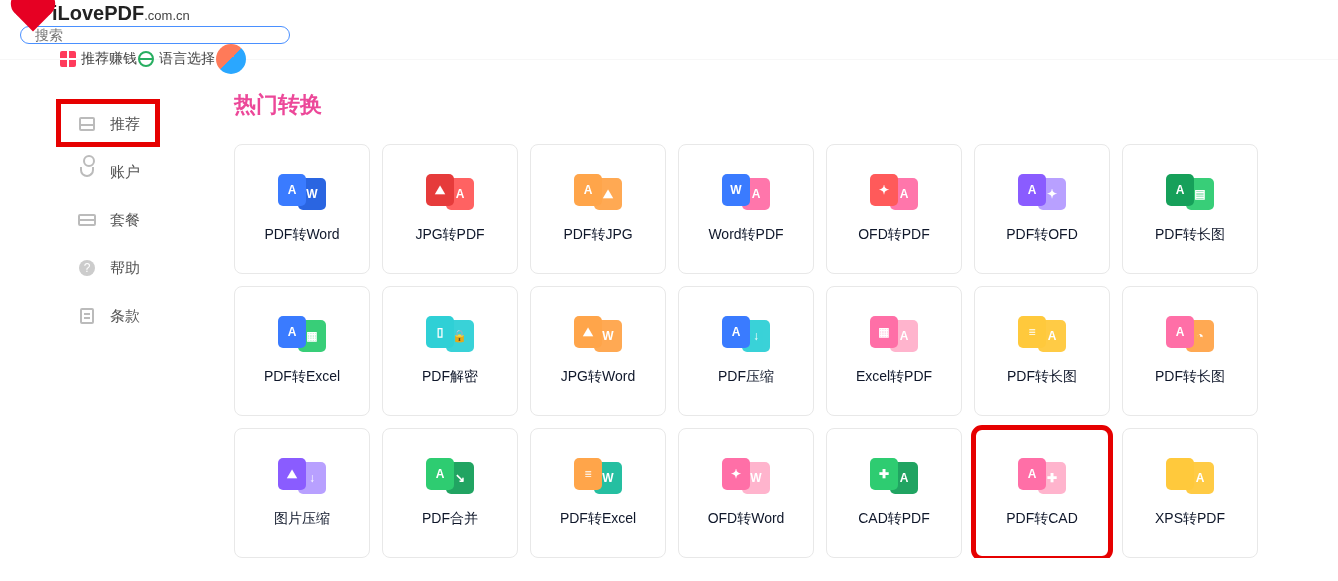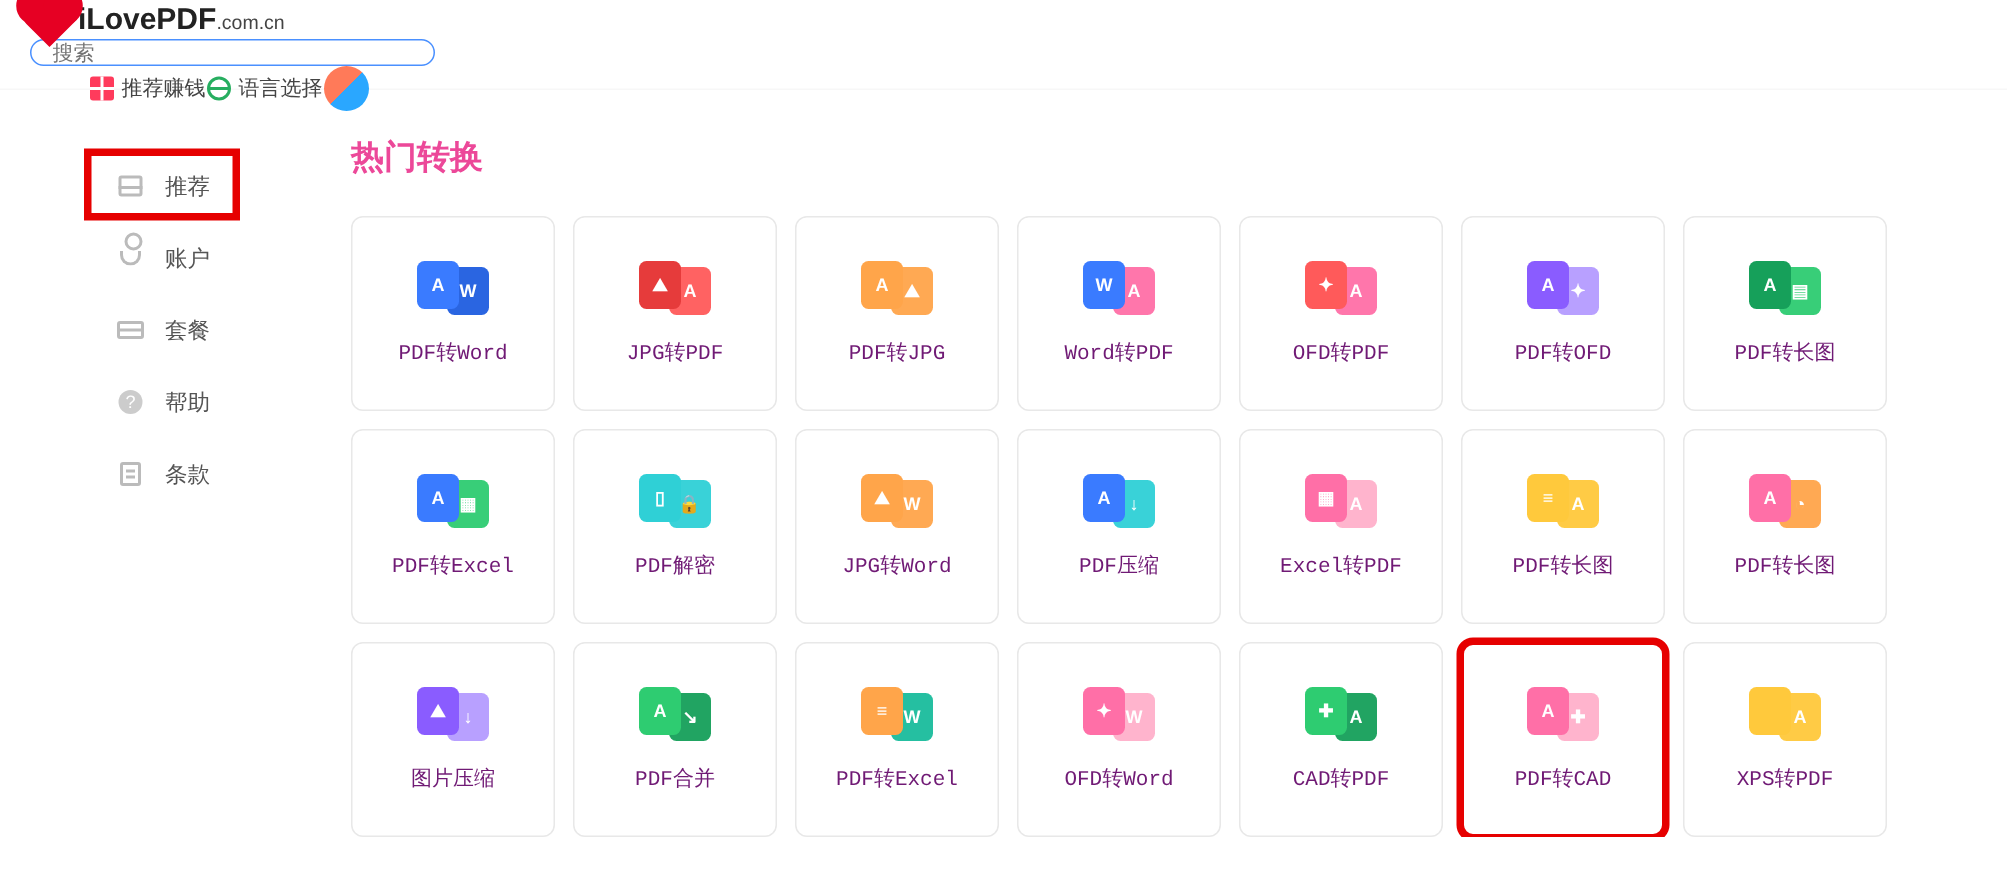--- a/index.html
+++ b/index.html
@@ -98,21 +98,21 @@
   .card {
     height:130px;
     border:1px solid #e8e8e8;
     border-radius:8px;
     display:flex; flex-direction:column;
     align-items:center; justify-content:center;
     gap:16px;
     cursor:pointer;
     background:#fff;
   }
-  .card-label { font-size:14px; color:#701a75;font-family:Liberation Mono, monospace; }
+  .card-label { font-size:14px; color:#0f172a; }
   .icon-pair { position:relative; width:48px; height:36px; }
   .tile {
     position:absolute; width:28px; height:32px; border-radius:5px;
     display:flex; align-items:center; justify-content:center;
     color:#fff; font-size:12px; font-weight:600;
   }
   .tile.front { left:0; top:0; z-index:2; }
   .tile.back  { right:0; bottom:0; z-index:1; opacity:0.95; }
 
   .c-blue   { background:#3a7bff; }

